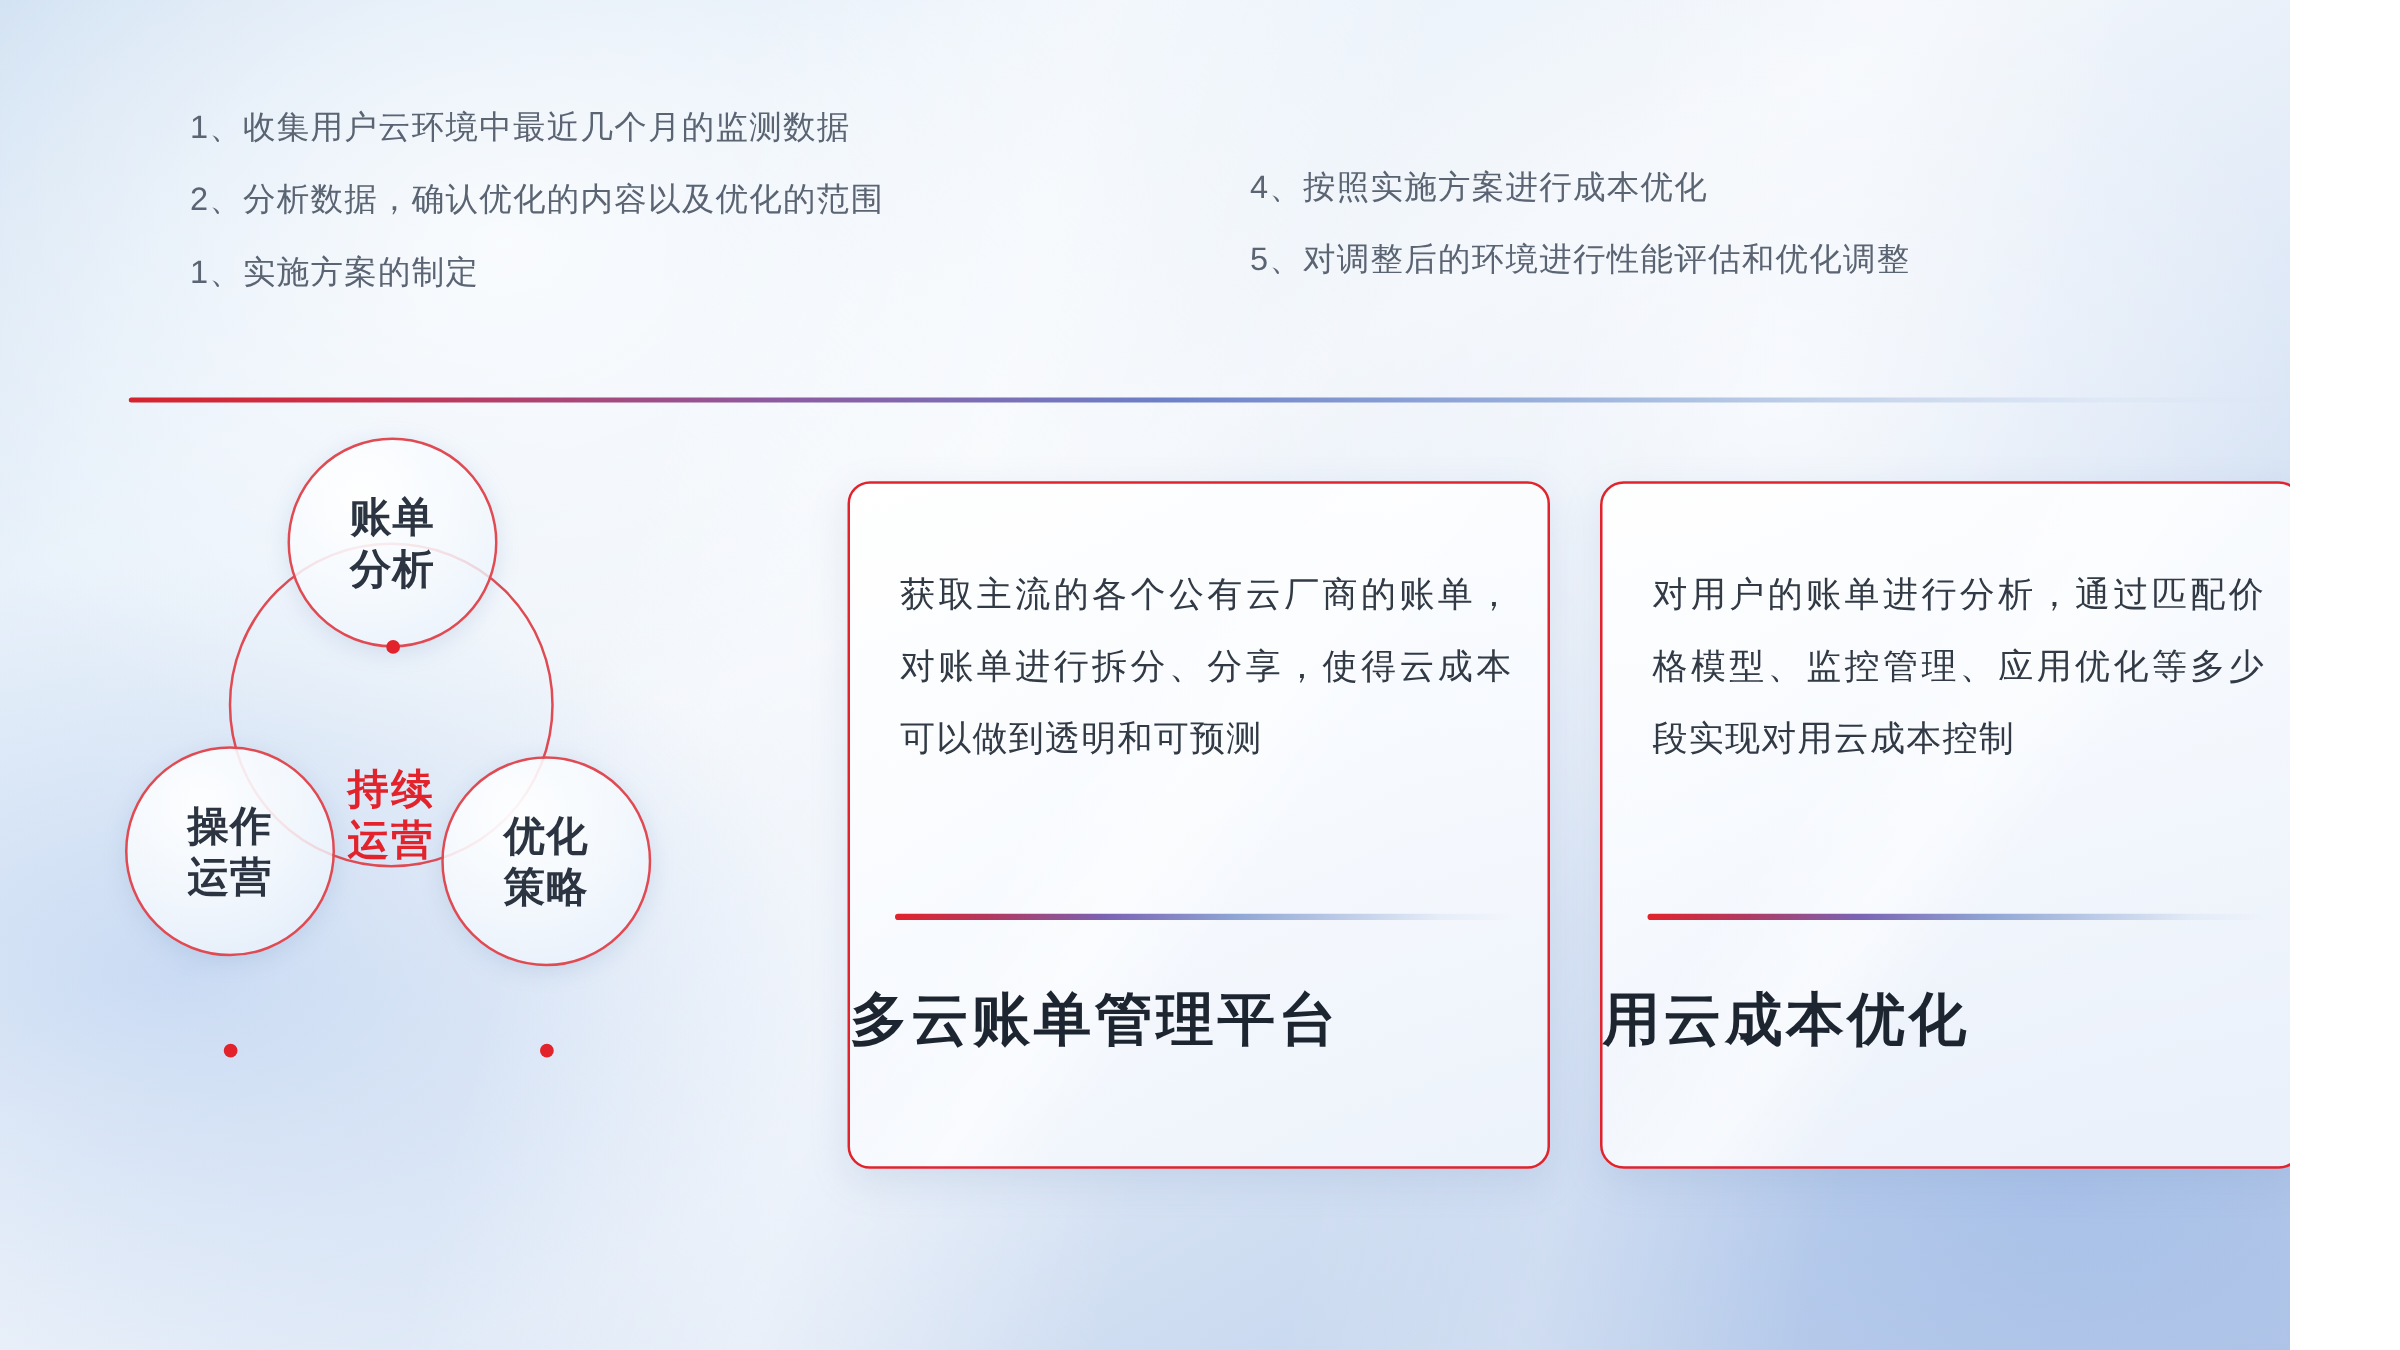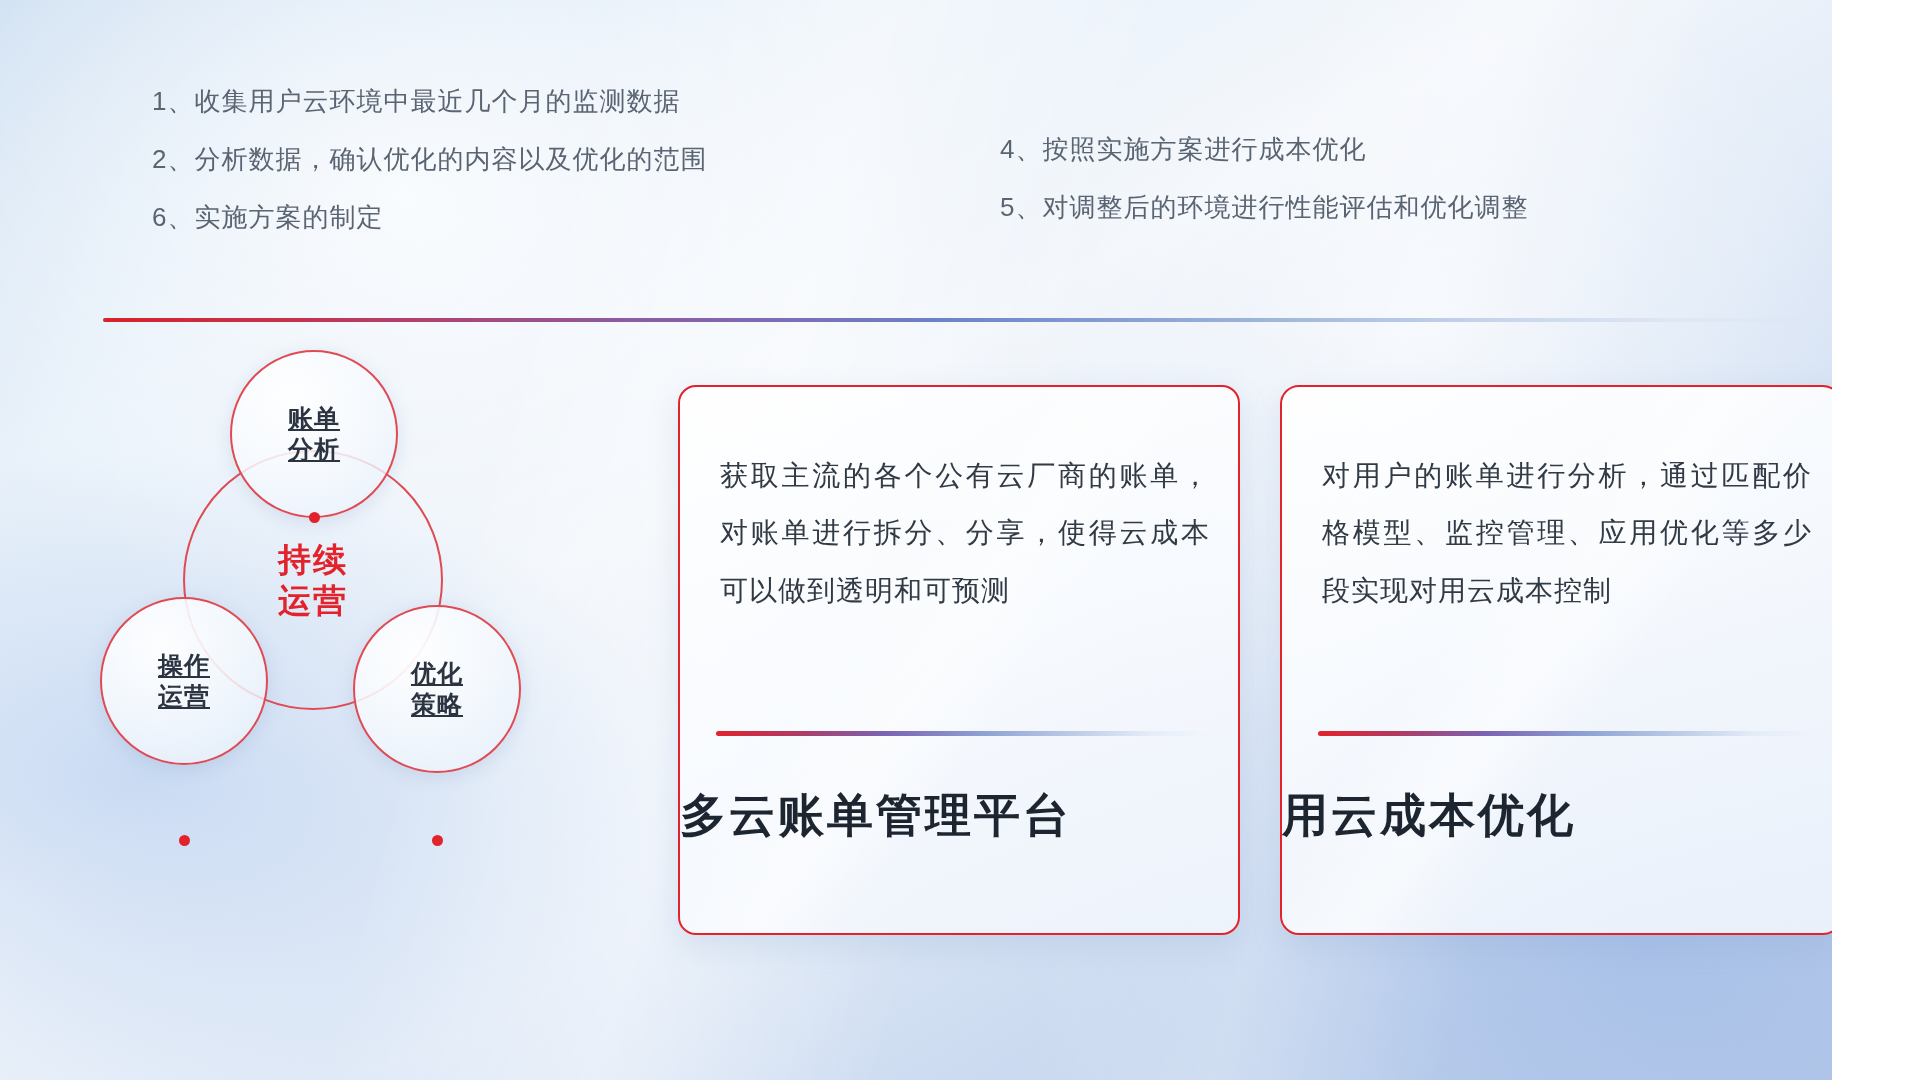--- a/index.html
+++ b/index.html
@@ -92,31 +92,31 @@
     box-sizing: border-box;
   }
   .circle-filled {
     background: radial-gradient(circle at 35% 28%, rgba(255,255,255,0.95) 0%, rgba(246,250,254,0.85) 50%, rgba(228,238,250,0.75) 100%);
     box-shadow: 0 4px 18px rgba(120,150,190,0.22);
   }
   .c-top { width: 168px; height: 168px; left: 130px; top: 0px; }
   .c-left { width: 168px; height: 168px; left: 0px; top: 247px; }
   .c-right { width: 168px; height: 168px; left: 253px; top: 255px; }
   .c-center {
-    width: 260px; height: 260px; left: 83px; top: 100px;
+    width: 260px; height: 260px; left: 83px; top: 84px;
     background: transparent;
     box-shadow: none;
+    align-items: flex-end;
   }
   .c-label {
-    font-size: 25px;
+    font-size: 33px;
     font-weight: bold;
     color: #2b3440;
     line-height: 1.25;
     letter-spacing: 1px;
-    text-decoration: underline;
   }
   .c-center-label {
     font-size: 33px;
     font-weight: bold;
     color: #e2232c;
     line-height: 1.25;
     letter-spacing: 2px;
   }
   .dot {
     position: absolute;
@@ -187,21 +187,21 @@
 </style>
 </head>
 <body>
 
 <div id="slide">
 
   <div class="top-lists">
     <div class="list-col left">
       <div class="list-item">1、收集用户云环境中最近几个月的监测数据</div>
       <div class="list-item">2、分析数据，确认优化的内容以及优化的范围</div>
-      <div class="list-item">6、实施方案的制定</div>
+      <div class="list-item">1、实施方案的制定</div>
     </div>
     <div class="list-col right">
       <div class="list-item">4、按照实施方案进行成本优化</div>
       <div class="list-item">5、对调整后的环境进行性能评估和优化调整</div>
     </div>
   </div>
 
   <div class="divider"></div>
 
   <div class="venn">

